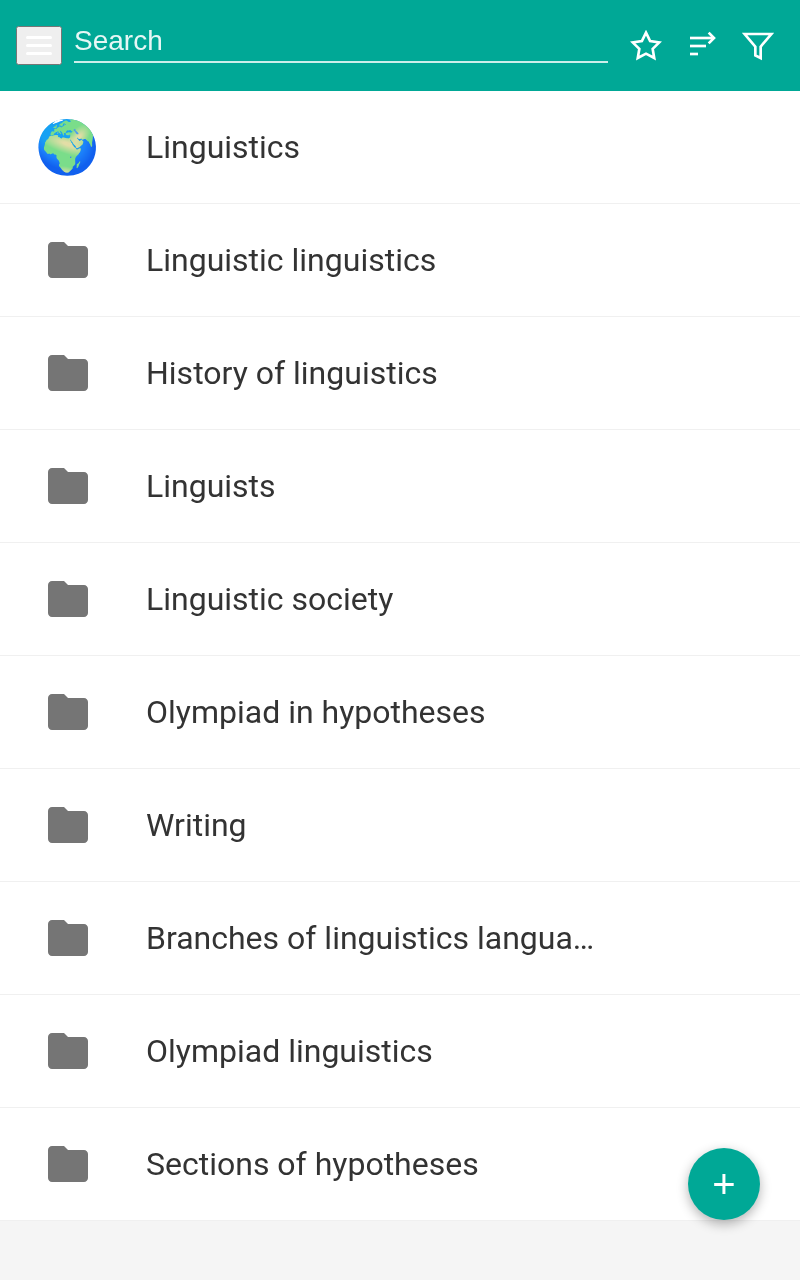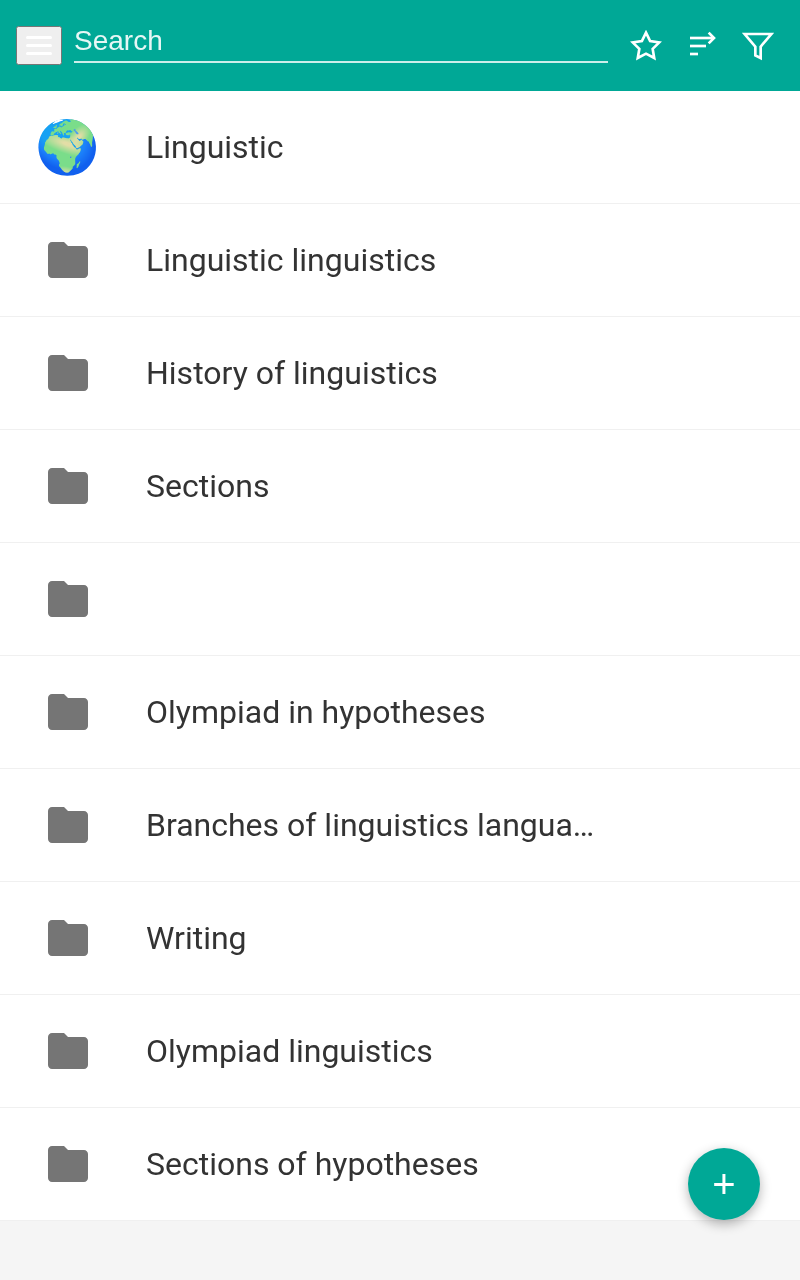--- a/index.html
+++ b/index.html
@@ -188,21 +188,21 @@
       </svg>
     </button>
   </div>
 </header>
 
 <div class="list-container" id="main-list">
 <div class="list-item">
       <div class="list-item-icon">
         <span class="globe-icon">🌍</span>
       </div>
-      <span class="list-item-label">Linguistic</span>
+      <span class="list-item-label">Linguistics</span>
     </div>
     <div class="list-item">
       <div class="list-item-icon folder-icon">
         <svg viewBox="0 0 24 22" xmlns="http://www.w3.org/2000/svg">
     <path d="M2 4C2 2.9 2.9 2 4 2H10L12 4H20C21.1 4 22 4.9 22 6V18C22 19.1 21.1 20 20 20H4C2.9 20 2 19.1 2 18V4Z"></path>
   </svg>
       </div>
       <span class="list-item-label">Linguistic linguistics</span>
     </div>
     <div class="list-item">
@@ -212,59 +212,60 @@
   </svg>
       </div>
       <span class="list-item-label">History of linguistics</span>
     </div>
     <div class="list-item">
       <div class="list-item-icon folder-icon">
         <svg viewBox="0 0 24 22" xmlns="http://www.w3.org/2000/svg">
     <path d="M2 4C2 2.9 2.9 2 4 2H10L12 4H20C21.1 4 22 4.9 22 6V18C22 19.1 21.1 20 20 20H4C2.9 20 2 19.1 2 18V4Z"></path>
   </svg>
       </div>
-      <span class="list-item-label">Sections</span>
-    </div>
-    <div class="list-item">
-      <div class="list-item-icon folder-icon">
-        <svg viewBox="0 0 24 22" xmlns="http://www.w3.org/2000/svg">
-    <path d="M2 4C2 2.9 2.9 2 4 2H10L12 4H20C21.1 4 22 4.9 22 6V18C22 19.1 21.1 20 20 20H4C2.9 20 2 19.1 2 18V4Z"></path>
-  </svg>
-      </div>
+      <span class="list-item-label">Linguists</span>
+    </div>
+    <div class="list-item">
+      <div class="list-item-icon folder-icon">
+        <svg viewBox="0 0 24 22" xmlns="http://www.w3.org/2000/svg">
+    <path d="M2 4C2 2.9 2.9 2 4 2H10L12 4H20C21.1 4 22 4.9 22 6V18C22 19.1 21.1 20 20 20H4C2.9 20 2 19.1 2 18V4Z"></path>
+  </svg>
+      </div>
+      <span class="list-item-label">Linguistic society</span>
     </div>
     <div class="list-item">
       <div class="list-item-icon folder-icon">
         <svg viewBox="0 0 24 22" xmlns="http://www.w3.org/2000/svg">
     <path d="M2 4C2 2.9 2.9 2 4 2H10L12 4H20C21.1 4 22 4.9 22 6V18C22 19.1 21.1 20 20 20H4C2.9 20 2 19.1 2 18V4Z"></path>
   </svg>
       </div>
       <span class="list-item-label">Olympiad in hypotheses</span>
     </div>
     <div class="list-item">
       <div class="list-item-icon folder-icon">
         <svg viewBox="0 0 24 22" xmlns="http://www.w3.org/2000/svg">
     <path d="M2 4C2 2.9 2.9 2 4 2H10L12 4H20C21.1 4 22 4.9 22 6V18C22 19.1 21.1 20 20 20H4C2.9 20 2 19.1 2 18V4Z"></path>
   </svg>
       </div>
+      <span class="list-item-label">Writing</span>
+    </div>
+    <div class="list-item">
+      <div class="list-item-icon folder-icon">
+        <svg viewBox="0 0 24 22" xmlns="http://www.w3.org/2000/svg">
+    <path d="M2 4C2 2.9 2.9 2 4 2H10L12 4H20C21.1 4 22 4.9 22 6V18C22 19.1 21.1 20 20 20H4C2.9 20 2 19.1 2 18V4Z"></path>
+  </svg>
+      </div>
       <span class="list-item-label">Branches of linguistics langua…</span>
     </div>
     <div class="list-item">
       <div class="list-item-icon folder-icon">
         <svg viewBox="0 0 24 22" xmlns="http://www.w3.org/2000/svg">
     <path d="M2 4C2 2.9 2.9 2 4 2H10L12 4H20C21.1 4 22 4.9 22 6V18C22 19.1 21.1 20 20 20H4C2.9 20 2 19.1 2 18V4Z"></path>
   </svg>
       </div>
-      <span class="list-item-label">Writing</span>
-    </div>
-    <div class="list-item">
-      <div class="list-item-icon folder-icon">
-        <svg viewBox="0 0 24 22" xmlns="http://www.w3.org/2000/svg">
-    <path d="M2 4C2 2.9 2.9 2 4 2H10L12 4H20C21.1 4 22 4.9 22 6V18C22 19.1 21.1 20 20 20H4C2.9 20 2 19.1 2 18V4Z"></path>
-  </svg>
-      </div>
       <span class="list-item-label">Olympiad linguistics</span>
     </div>
     <div class="list-item">
       <div class="list-item-icon folder-icon">
         <svg viewBox="0 0 24 22" xmlns="http://www.w3.org/2000/svg">
     <path d="M2 4C2 2.9 2.9 2 4 2H10L12 4H20C21.1 4 22 4.9 22 6V18C22 19.1 21.1 20 20 20H4C2.9 20 2 19.1 2 18V4Z"></path>
   </svg>
       </div>
       <span class="list-item-label">Sections of hypotheses</span>
     </div>

